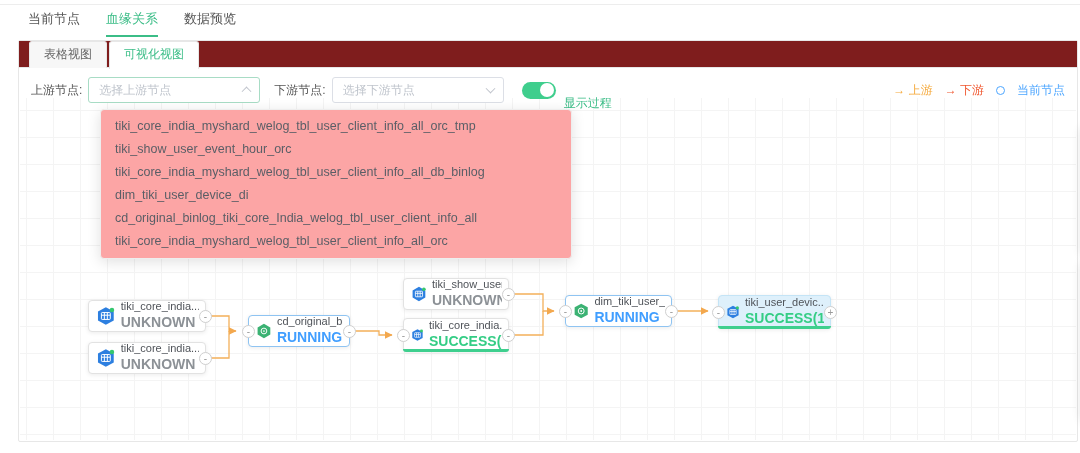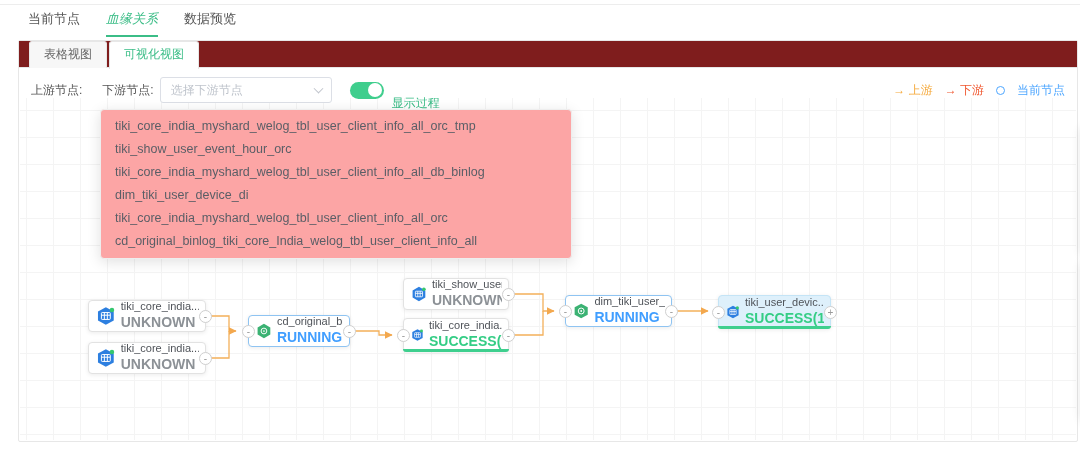--- a/index.html
+++ b/index.html
@@ -4,21 +4,21 @@
 <style>
   * { margin:0; padding:0; box-sizing:border-box; }
   html,body { width:1080px; height:453px; overflow:hidden; background:#fff;
     font-family:"Liberation Sans","DejaVu Sans",sans-serif; }
 
   .top-divider { position:absolute; top:4px; left:0; right:0; border-top:1px solid #ededed; }
 
   
   .main-tabs { position:absolute; top:10px; left:28px; display:flex; gap:26px; font-size:13px; }
   .main-tab { color:#555; padding-bottom:7px; cursor:pointer; }
-  .main-tab.active { color:#3bbd87; border-bottom:2px solid #3bbd87;font-style:italic; }
+  .main-tab.active { color:#3bbd87; border-bottom:2px solid #3bbd87; }
 
   
   .card { position:absolute; left:18px; top:40px; width:1060px; height:402px;
     border:1px solid #e7e7e7; border-radius:2px; background:#fff; }
 
   .view-tabs { position:relative; height:27px; border-bottom:1px solid #e7e7e7;
     display:flex; padding-left:10px; font-size:12px; z-index:5; background:#7f1d1d; }
   .view-tab { padding:0 14px; line-height:25px; border:1px solid #e7e7e7; border-bottom:none;
     border-radius:3px 3px 0 0; background:#f7f7f7; color:#666; margin-right:2px; cursor:pointer; height:27px; }
   .view-tab.active { background:#fff; color:#3bbd87; height:28px; margin-bottom:-1px; }
@@ -95,20 +95,24 @@
 
 <div class="card">
 
   <div class="view-tabs">
     <div class="view-tab">表格视图</div>
     <div class="view-tab active">可视化视图</div>
   </div>
 
   <div class="filter-row">
     <span class="f-label">上游节点:</span>
+    <div class="select open">
+      <span class="ph">选择上游节点</span>
+      <i class="chev up"></i>
+    </div>
     <div class="gap14"></div>
     <span class="f-label">下游节点:</span>
     <div class="select">
       <span class="ph">选择下游节点</span>
       <i class="chev down"></i>
     </div>
     <div class="gap16"></div>
     <div class="toggle">
         <div class="knob"></div>
       </div>
@@ -258,22 +262,22 @@
       <span class="port l">-</span>
       <span class="port r">+</span>
     </div>
   </div>
 
   <div class="dropdown">
     <div class="dd-item">tiki_core_india_myshard_welog_tbl_user_client_info_all_orc_tmp</div>
     <div class="dd-item">tiki_show_user_event_hour_orc</div>
     <div class="dd-item">tiki_core_india_myshard_welog_tbl_user_client_info_all_db_binlog</div>
     <div class="dd-item">dim_tiki_user_device_di</div>
+    <div class="dd-item">cd_original_binlog_tiki_core_India_welog_tbl_user_client_info_all</div>
     <div class="dd-item">tiki_core_india_myshard_welog_tbl_user_client_info_all_orc</div>
-    <div class="dd-item">cd_original_binlog_tiki_core_India_welog_tbl_user_client_info_all</div>
   </div>
 
   <div class="panel depth-panel">
     <div class="panel-label">深度</div>
     <div class="lvl">1</div>
     <div class="lvl sel">2</div>
     <div class="lvl">3</div>
     <div class="lvl">4</div>
     <div class="lvl">5</div>
   </div>

